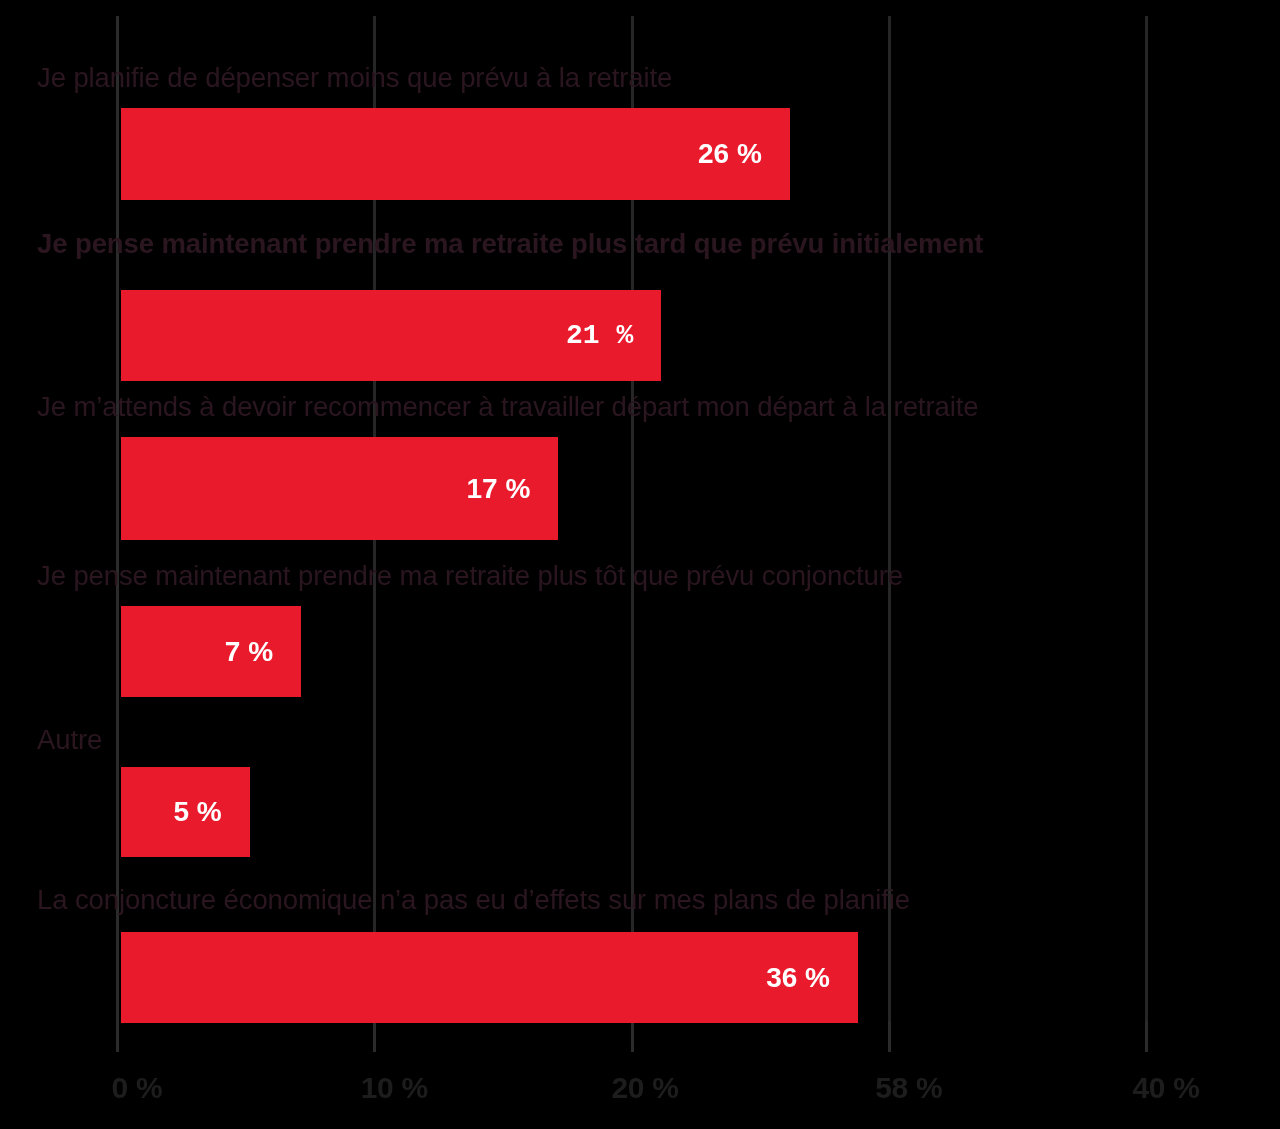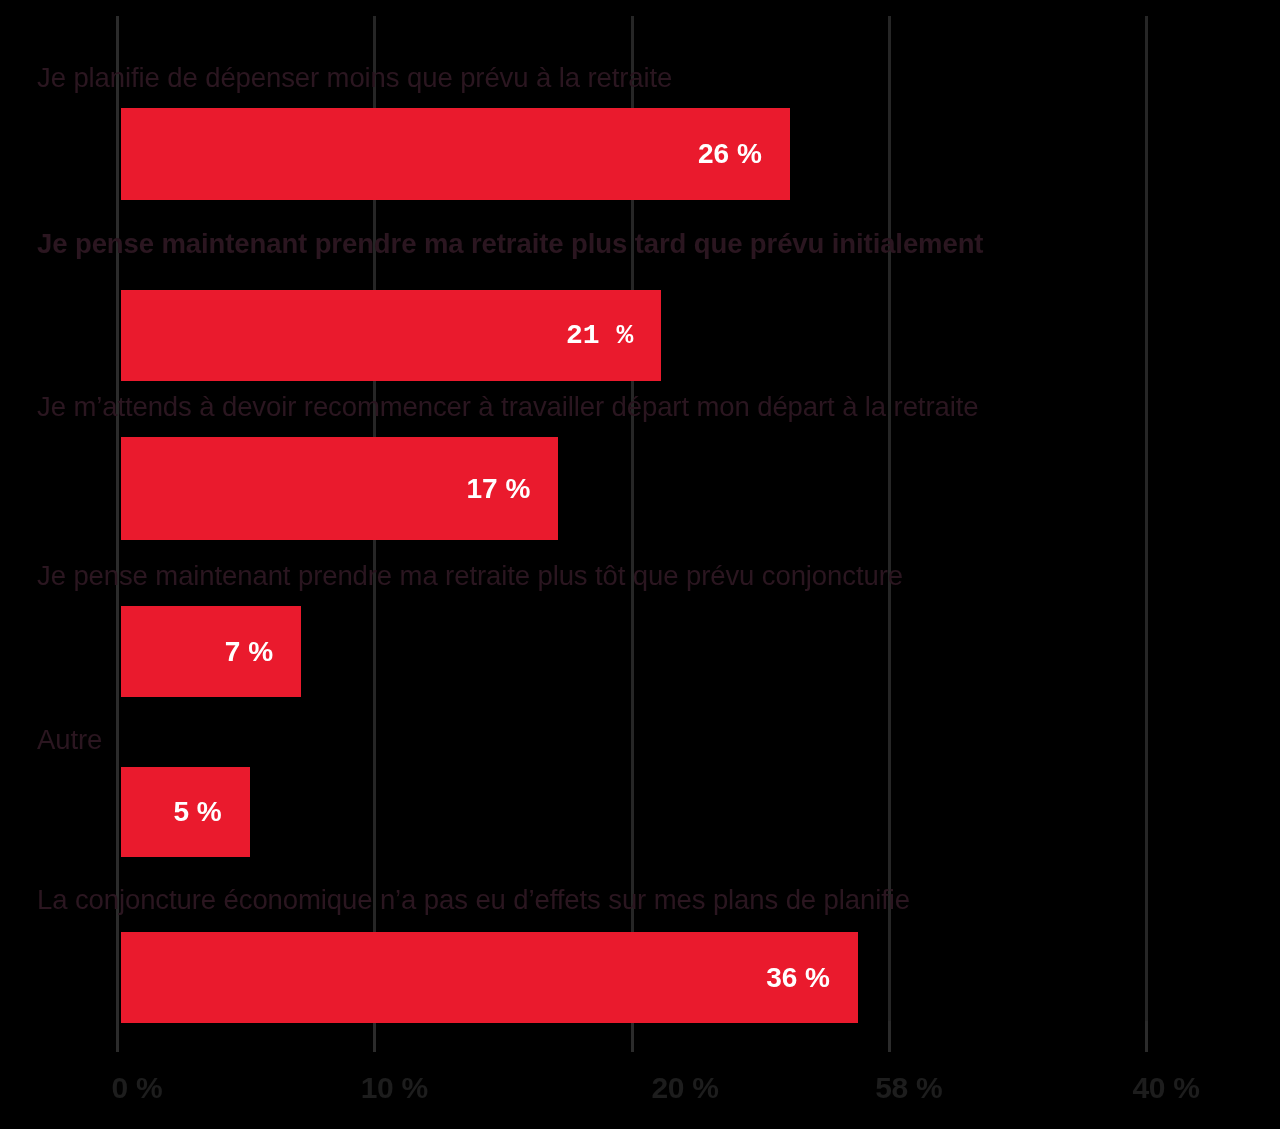--- a/index.html
+++ b/index.html
@@ -144,18 +144,18 @@
         <div class="bar-label" style="top: 866px;">La conjoncture économique n’a pas eu d’effets sur mes plans de planifie</div>
         <div class="bar" style="top: 912px; height: 91px; left: 101px; width: 737px;">
           <span class="bar-value">36 %</span>
         </div>
       </div>
     </div>
 
   <div id="axis-layer">
       <div class="tick-label" style="left: 121px;">0 %</div>
       <div class="tick-label" style="left: 378.25px;">10 %</div>
-      <div class="tick-label" style="left: 669px;">20 %</div>
+      <div class="tick-label" style="left: 629px;">20 %</div>
       <div class="tick-label" style="left: 892.75px;">58 %</div>
       <div class="tick-label" style="left: 1150px;">40 %</div>
     </div>
 
 </div>
 
 </body></html>

